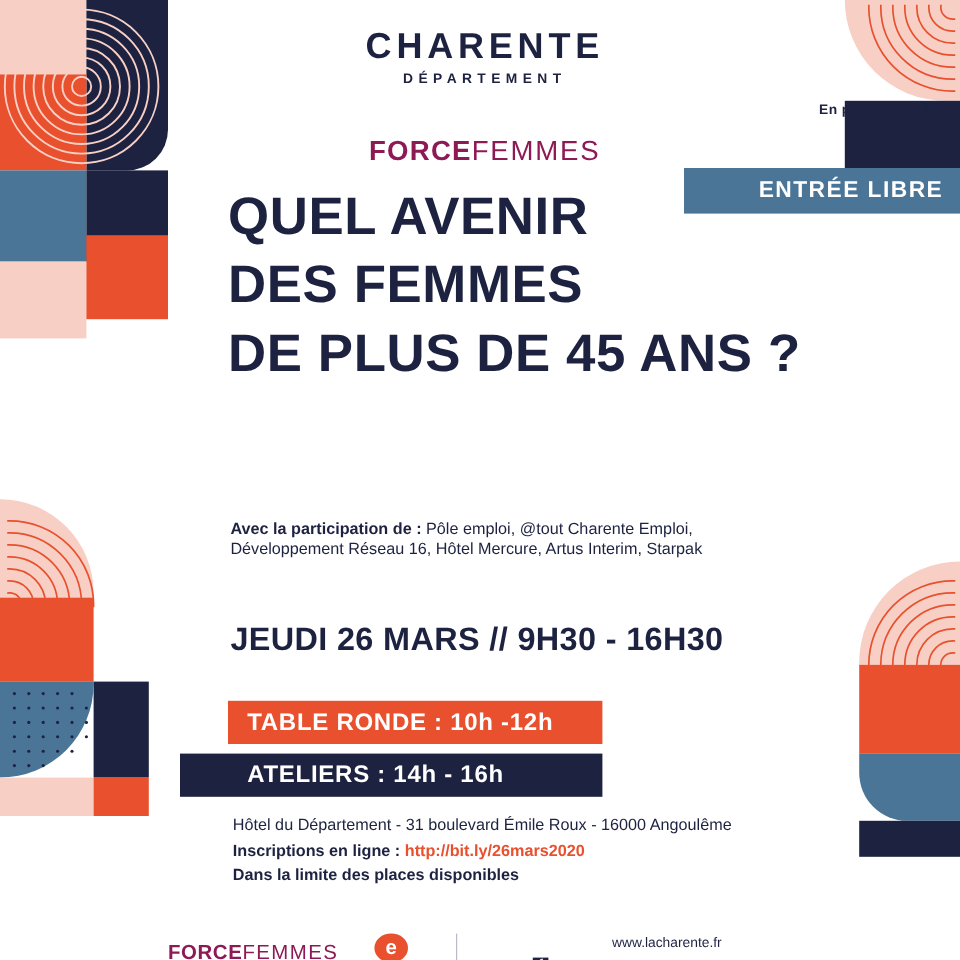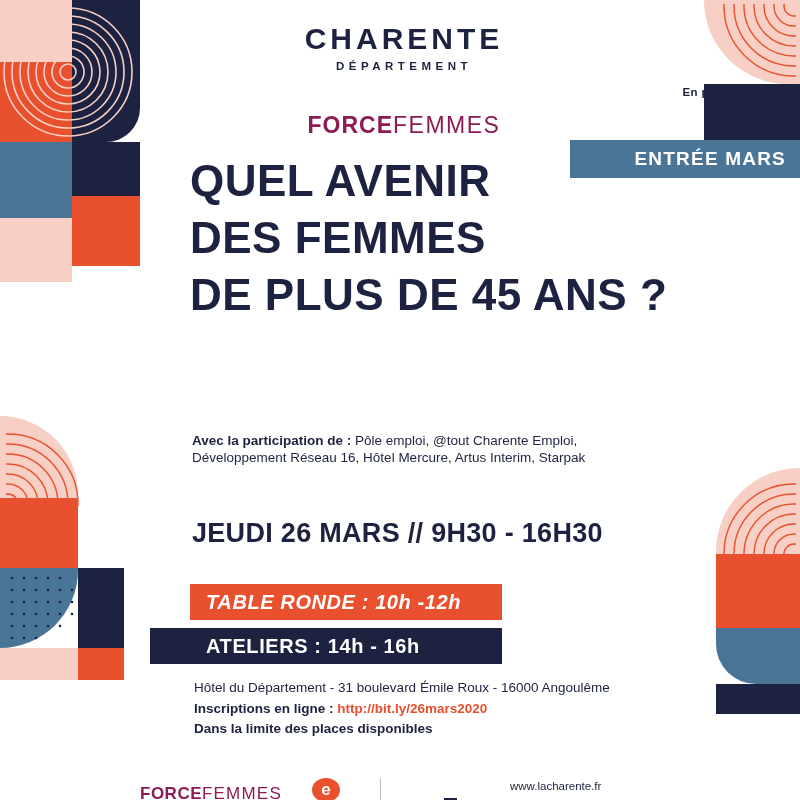--- a/index.html
+++ b/index.html
@@ -105,21 +105,21 @@
   .datetime {
     position: absolute; left: 188px; top: 518px;
     font-size: 27px; font-weight: bold; color: #1d2240; letter-spacing: 0.3px;
   }
 
   .bar {
     position: absolute; display: flex; align-items: center;
     color: #ffffff; font-weight: bold; font-size: 20px; letter-spacing: .6px;
     padding-left: 16px;
   }
-  .bar-1 { left: 186px; top: 584px; width: 312px; height: 36px; background: #e8502e; font-style: italic; }
+  .bar-1 { left: 186px; top: 584px; width: 312px; height: 36px; background: #e8502e; }
   .bar-2 { left: 146px; top: 628px; width: 352px; height: 36px; background: #1d2240;
            padding-left: 56px; }
 
   .venue { position: absolute; left: 190px; top: 680px; width: 560px; color: #1d2240; }
   .venue .v1 { font-size: 13.5px; }
   .venue .v2 { font-size: 13.5px; font-weight: bold; margin-top: 6px; }
   .venue .v2 a { color: #e8502e; text-decoration: none; }
   .venue .v3 { font-size: 13.5px; font-weight: bold; margin-top: 5px; }
 
   
@@ -276,21 +276,21 @@
       <div class="brand-name">CHARENTE</div>
       <div class="brand-sub">DÉPARTEMENT</div>
     </div>
 
     <div class="partner-line">En partenariat avec :</div>
 
     <div class="ff-logo">
       <span>FORCE</span><span class="light">FEMMES</span>
     </div>
 
-    <div class="entree">ENTRÉE MARS</div>
+    <div class="entree">ENTRÉE LIBRE</div>
 
     <div class="headline">
       <div>QUEL AVENIR</div>
       <div>DES FEMMES</div>
       <div>DE PLUS DE 45 ANS ?</div>
     </div>
 
     <div class="credits">
       <div class="l2">
         <b>Avec la participation de :</b><span> Pôle emploi, @tout Charente Emploi,</span>

